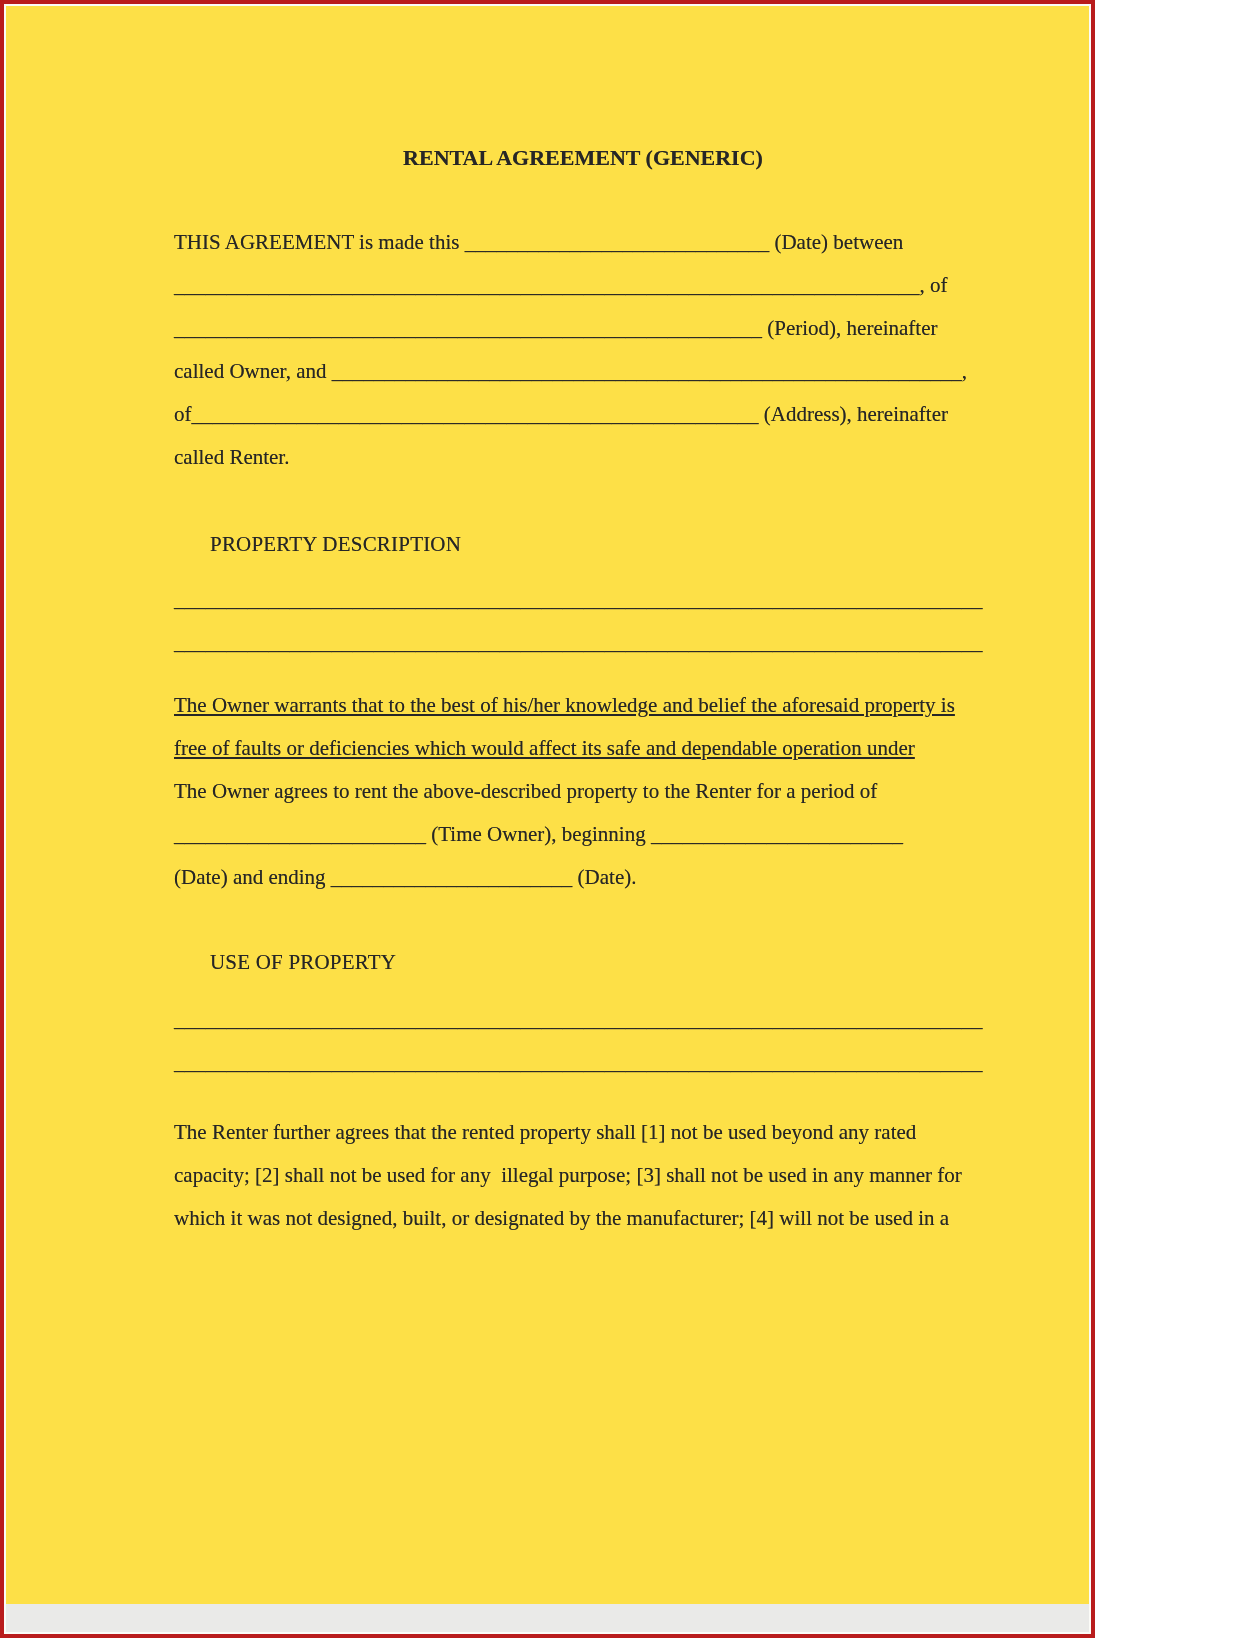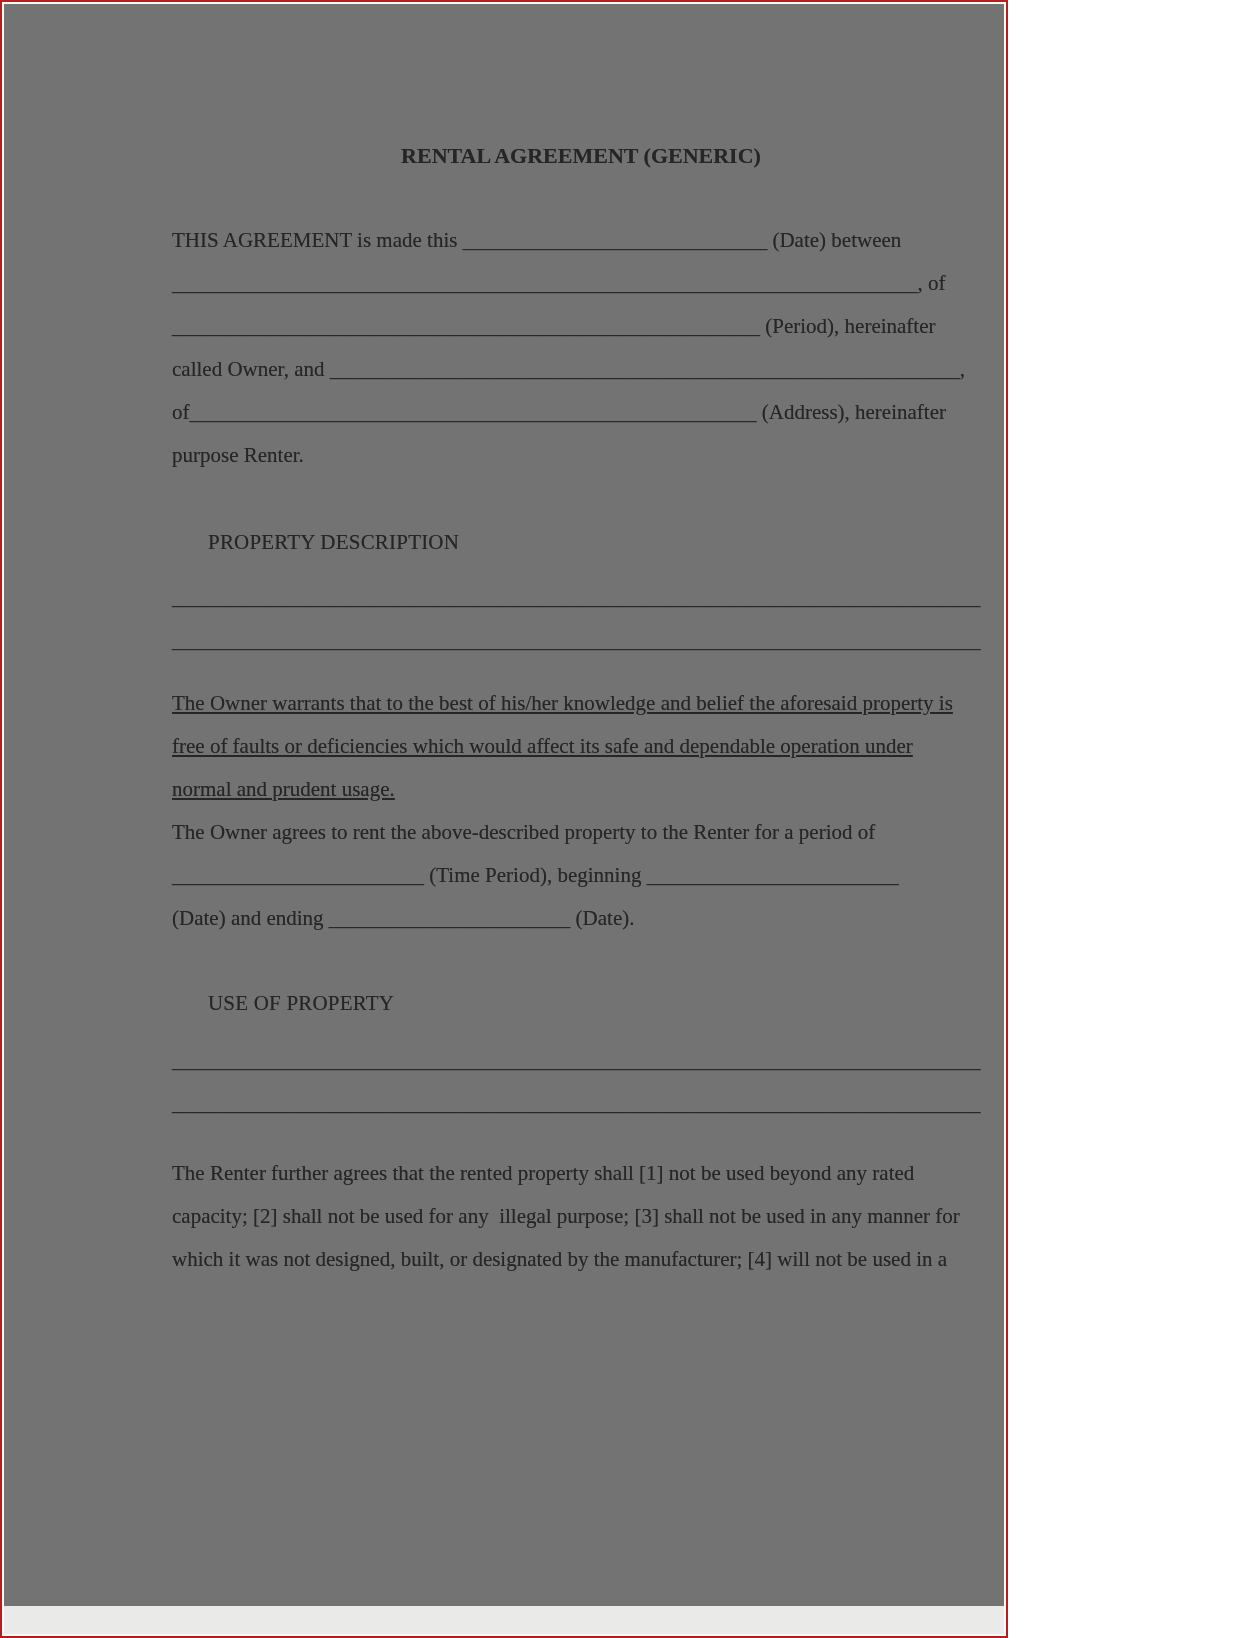--- a/index.html
+++ b/index.html
@@ -4,26 +4,26 @@
 <style>
   html, body { margin: 0; padding: 0; }
   body {
     width: 1245px;
     height: 1638px;
     background: #ffffff;
     font-family: "Liberation Serif", "DejaVu Serif", serif;
   }
   .frame {
     position: relative;
-    width: 1008px;
+    width: 1095px;
     height: 1638px;
     box-sizing: border-box;
-    border: 2px solid #b91c1c;
+    border: 4px solid #b91c1c;
     box-shadow: inset 0 0 0 2px #FBFBF7;
-    background: #737373;
+    background: #fde047;
     overflow: hidden;
   }
   .footer-strip {
     position: absolute;
     left: 2px;
     right: 2px;
     bottom: 2px;
     height: 28px;
     background: #EAEAE8;
   }
@@ -62,40 +62,39 @@
   <div class="content">
 
     <div class="doc-title">RENTAL AGREEMENT (GENERIC)</div>
 
     <div class="para b-intro">
       <div class="line">THIS AGREEMENT is made this _____________________________ (Date) between</div>
       <div class="line">_______________________________________________________________________, of</div>
       <div class="line">________________________________________________________ (Period), hereinafter</div>
       <div class="line">called Owner, and ____________________________________________________________,</div>
       <div class="line">of______________________________________________________ (Address), hereinafter</div>
-      <div class="line">purpose Renter.</div>
+      <div class="line">called Renter.</div>
     </div>
 
     <div class="heading h-prop">PROPERTY DESCRIPTION</div>
 
     <div class="para b-propblanks">
       <div class="line">_____________________________________________________________________________</div>
       <div class="line">_____________________________________________________________________________</div>
     </div>
 
     <div class="para b-warranty">
       <div class="line">The Owner warrants that to the best of his/her knowledge and belief the aforesaid property is</div>
       <div class="line">free of faults or deficiencies which would affect its safe and dependable operation under</div>
-      <div class="line">normal and prudent usage.</div>
     </div>
 
 
     <div class="para b-rental">
       <div class="line">The Owner agrees to rent the above-described property to the Renter for a period of</div>
-      <div class="line">________________________ (Time Period), beginning ________________________</div>
+      <div class="line">________________________ (Time Owner), beginning ________________________</div>
       <div class="line">(Date) and ending _______________________ (Date).</div>
     </div>
 
     <div class="heading h-use">USE OF PROPERTY</div>
 
     <div class="para b-useblanks">
       <div class="line">_____________________________________________________________________________</div>
       <div class="line">_____________________________________________________________________________</div>
     </div>
 

